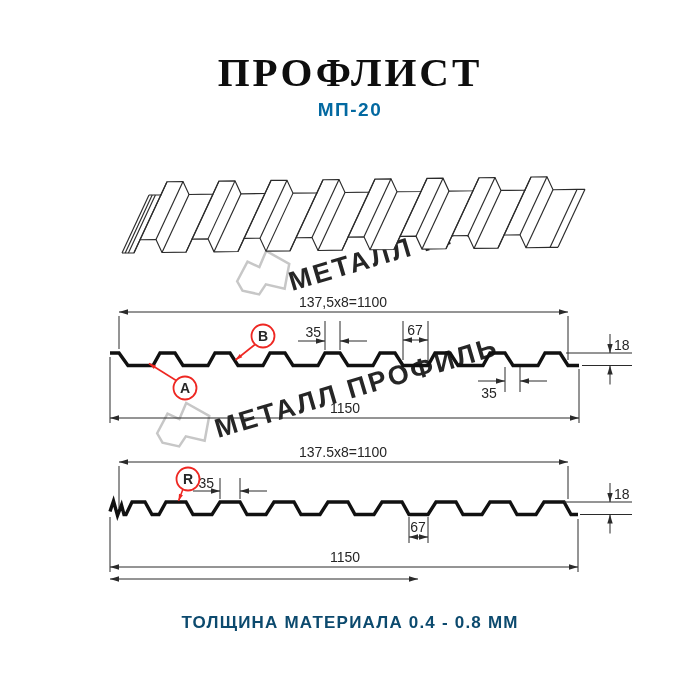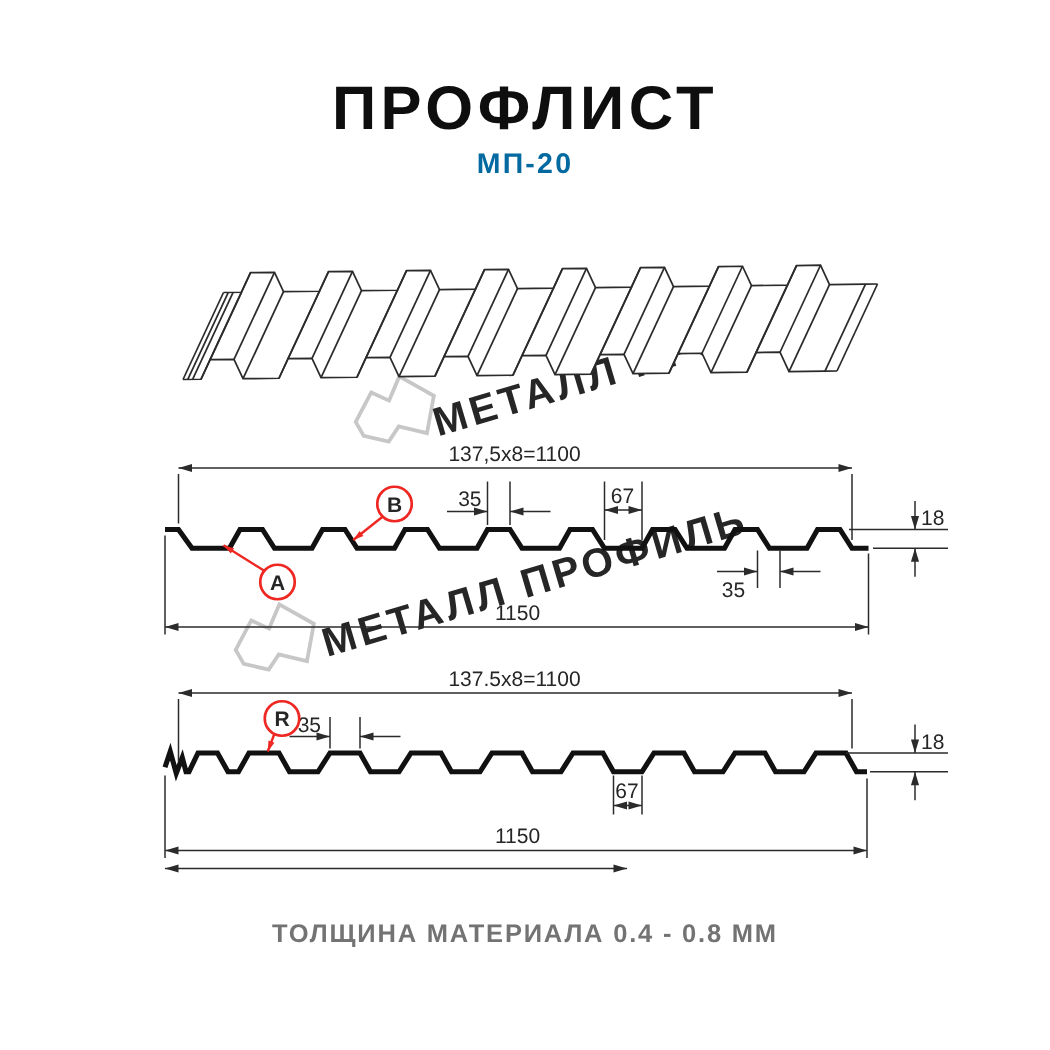--- a/index.html
+++ b/index.html
@@ -1,22 +1,22 @@
 <!DOCTYPE html>
 <html><head>
 <meta charset="utf-8">
 <style>
   html,body{margin:0;padding:0;background:#fff;}
   body{width:700px;height:700px;position:relative;overflow:hidden;
        font-family:"Liberation Sans", sans-serif;}
   .hdr{position:absolute;top:50px;left:0;width:700px;text-align:center;}
-  .title{font-size:41px;font-weight:800;letter-spacing:3px;color:#0e0e0e;line-height:44px;}
+  .title{font-size:41px;font-weight:800;letter-spacing:3px;color:#0e0e0e;line-height:44px;font-family:Liberation Serif, serif;}
   .subtitle{margin-top:5px;font-size:19px;font-weight:700;letter-spacing:1.5px;color:#0369a1;}
   .ftr{position:absolute;top:613px;left:0;width:700px;text-align:center;
-       font-size:17px;font-weight:700;letter-spacing:1.2px;color:#737373;}
+       font-size:17px;font-weight:700;letter-spacing:1.2px;color:#0c4a6e;}
   svg{position:absolute;top:0;left:0;}
   svg text{font-family:"Liberation Sans", sans-serif;fill:#262626;font-size:14px;}
   text.dim{font-size:14px;}
   text.redlbl{font-size:14px;font-weight:700;}
   text.wm{font-size:27px;font-weight:700;letter-spacing:2.5px;}
 </style>
 </head>
 <body>
 
 <div class="hdr">

